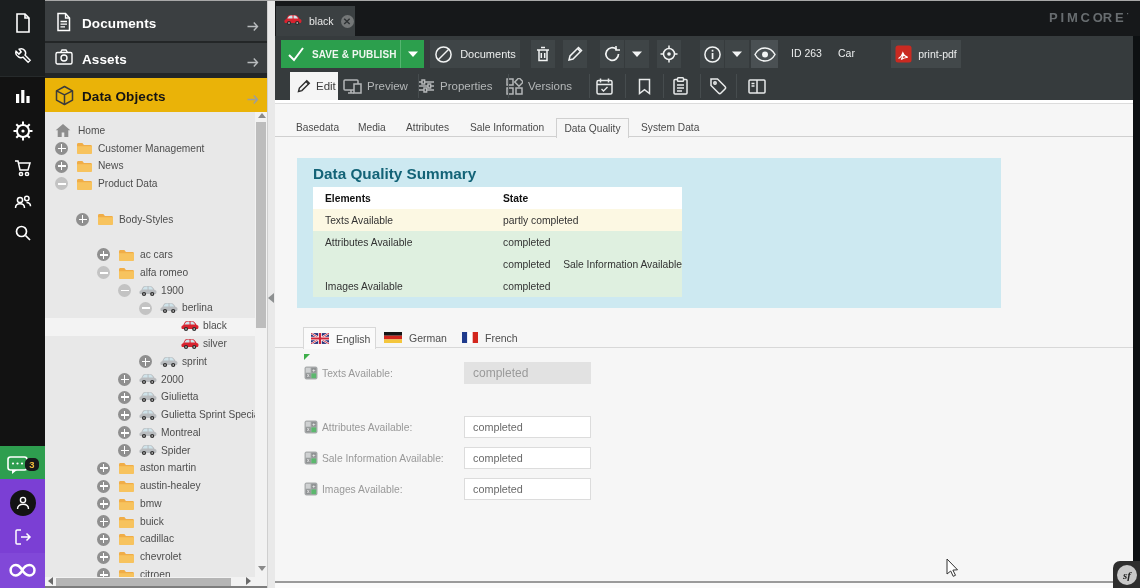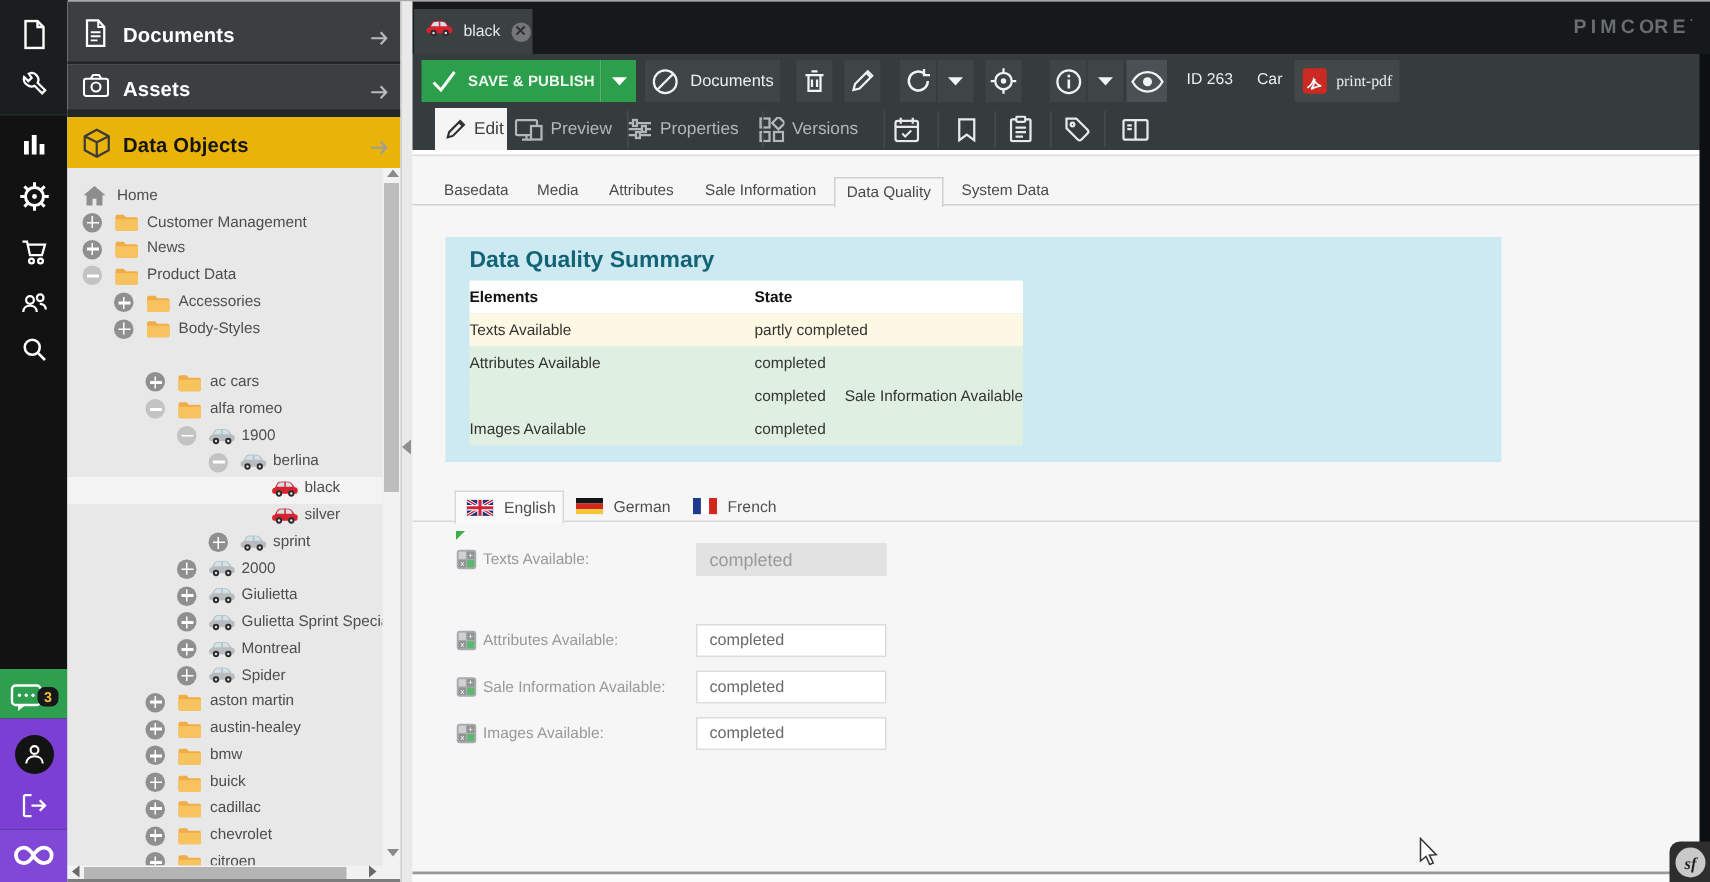--- a/index.html
+++ b/index.html
@@ -56,21 +56,21 @@
 
   #ctabs { position:absolute; left:0px; top:15px; width:858px; height:19px; border-bottom:1px solid #d0d0d0; font-size:10.2px; color:#4a4a4a; }
   .ctab { position:absolute; top:0; height:19px; display:flex; align-items:center; white-space:nowrap; }
   #ctab-active { border:1px solid #d0d0d0; border-bottom:none; background:#f6f6f6; height:20px; }
 
   #bluepanel { position:absolute; left:22px; top:55px; width:704px; height:150px; background:#cde9f1; }
   #dqs-title { position:absolute; left:16px; top:7px; font-size:15.3px; font-weight:bold; color:#136377; }
   #dqtable { position:absolute; left:16px; top:29px; width:369px; font-size:10.3px; color:#333; }
   .dqrow { position:relative; height:22px; display:flex; align-items:center; }
   .dqrow .c2 { position:absolute; left:190px; margin-left:0 !important; }
-  .dqrow span { margin-left:0; }
+  .dqrow span { margin-left:12px; }
 
   #langtabs { position:absolute; left:0; top:224px; width:858px; height:21px; border-bottom:1px solid #d8d8d8; font-size:10.5px; color:#4e4e4e; }
   .ltab { position:absolute; top:0; height:21px; display:flex; align-items:center; white-space:nowrap; }
   #ltab-en { border:1px solid #d8d8d8; border-bottom:none; background:#fafafa; height:22px; }
   .flag { width:18px; height:11px; margin-right:7px; position:relative; overflow:hidden; flex:none; }
 
   .frow { position:absolute; left:29px; height:22px; display:flex; align-items:center; font-size:10.3px; color:#999; }
   .finput { position:absolute; left:189px; width:127px; height:22px; background:#fff; border:1px solid #dcdcdc; font-size:10.8px; color:#6a6a6a; display:flex; align-items:center; padding-left:8px; }
   .fico { width:14px; height:14px; margin-right:4px; flex:none; }
 
@@ -244,31 +244,20 @@
 <div class="trow" style="top:62.91px">
         <span class="exp minus" style="left:10px">
           <i class="h"></i>
         </span>
         <svg-holder style="position:absolute;left:31px;top:2px;display:block;height:14px;"><svg width="17" height="14" viewBox="0 0 17 14" style="">
             <path d="M1 3.5c0-.8.6-1.4 1.4-1.4h4l1.5 1.8h6.7c.8 0 1.4.6 1.4 1.4v6.2c0 .8-.6 1.4-1.4 1.4H2.4c-.8 0-1.4-.6-1.4-1.4z" fill="#f0ad47"></path>
             <path d="M1 5.2h15v6.3c0 .8-.6 1.4-1.4 1.4H2.4c-.8 0-1.4-.6-1.4-1.4z" fill="#f7c35e"></path>
           </svg></svg-holder>
         <span class="lbl" style="left:53px">Product Data</span>
       </div>
-<div class="trow" style="top:80.68px">
-        <span class="exp plus" style="left:31px">
-          <i class="h"></i>
-          <i class="v"></i>
-        </span>
-        <svg-holder style="position:absolute;left:52px;top:2px;display:block;height:14px;"><svg width="17" height="14" viewBox="0 0 17 14" style="">
-            <path d="M1 3.5c0-.8.6-1.4 1.4-1.4h4l1.5 1.8h6.7c.8 0 1.4.6 1.4 1.4v6.2c0 .8-.6 1.4-1.4 1.4H2.4c-.8 0-1.4-.6-1.4-1.4z" fill="#f0ad47"></path>
-            <path d="M1 5.2h15v6.3c0 .8-.6 1.4-1.4 1.4H2.4c-.8 0-1.4-.6-1.4-1.4z" fill="#f7c35e"></path>
-          </svg></svg-holder>
-        <span class="lbl" style="left:74px">Accessories</span>
-      </div>
 <div class="trow" style="top:98.45px">
         <span class="exp plus" style="left:31px">
           <i class="h"></i>
           <i class="v"></i>
         </span>
         <svg-holder style="position:absolute;left:52px;top:2px;display:block;height:14px;"><svg width="17" height="14" viewBox="0 0 17 14" style="">
             <path d="M1 3.5c0-.8.6-1.4 1.4-1.4h4l1.5 1.8h6.7c.8 0 1.4.6 1.4 1.4v6.2c0 .8-.6 1.4-1.4 1.4H2.4c-.8 0-1.4-.6-1.4-1.4z" fill="#f0ad47"></path>
             <path d="M1 5.2h15v6.3c0 .8-.6 1.4-1.4 1.4H2.4c-.8 0-1.4-.6-1.4-1.4z" fill="#f7c35e"></path>
           </svg></svg-holder>
         <span class="lbl" style="left:74px">Body-Styles</span>
@@ -633,21 +622,21 @@
     <div class="tbtn" style="left:476px;width:27px;background:#4a5053;">
       <svg width="22" height="15" viewBox="0 0 22 15" style="">
         <g>
           <path d="M1 7.5C3.5 3 7 1 11 1s7.5 2 10 6.5C18.5 12 15 14 11 14S3.5 12 1 7.5z" fill="none" stroke="#f2f4f4" stroke-width="1.5"></path>
           <circle cx="11" cy="7.5" r="3" fill="#f2f4f4"></circle>
         </g>
       </svg>
     </div>
     <div style="position:absolute;left:516px;top:11px;color:#eceeee;font-size:10.5px;">ID 263</div>
     <div style="position:absolute;left:563px;top:11px;color:#eceeee;font-size:10.5px;">Car</div>
-    <div class="tbtn" style="left:588px;width:70px;background:#42484a;font-family:Liberation Serif, serif;">
+    <div class="tbtn" style="left:616px;width:70px;background:#42484a;">
       <svg width="17" height="18" viewBox="0 0 17 18" style="">
         <rect x="0.5" y="0.5" width="16" height="17" rx="2.5" fill="#ca2a21"></rect>
         <path d="M3.5 13.5c1.8-.8 3.6-3.3 4.3-5.6.9 2 2.8 3.9 5 4.4-2 .3-4.9 1-6.6 2.2 0 0 2-2.7 2.3-6.9" fill="none" stroke="#fff" stroke-width="1.1"></path>
       </svg>
       <span style="margin-left:6px;font-size:10.5px;">print-pdf</span>
     </div>
   </div>
 
 <div id="bigtabs">
     <div class="bigtab" id="tab-edit" style="left:15px;width:48px;">

